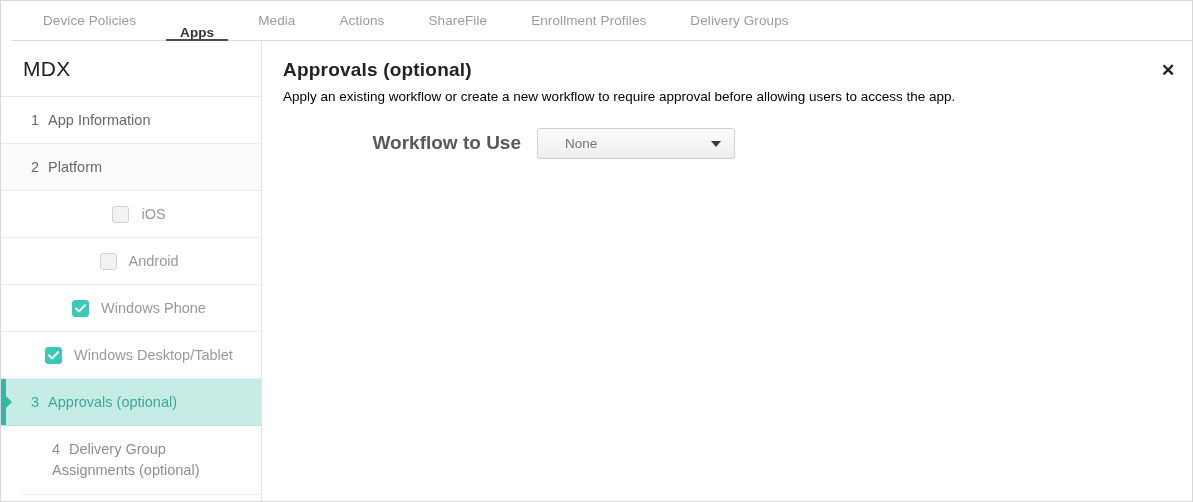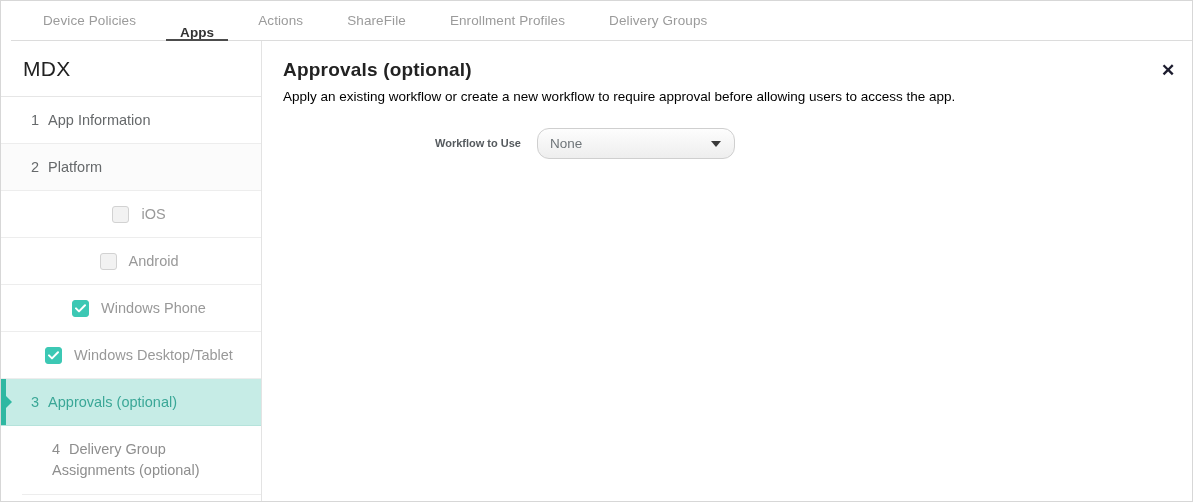--- a/index.html
+++ b/index.html
@@ -198,39 +198,39 @@
   }
   .form-row {
     display: flex;
     align-items: center;
   }
   .form-label {
     width: 254px;
     text-align: right;
     padding-right: 16px;
     box-sizing: border-box;
-    font-size: 11px;
+    font-size: 19px;
     font-weight: bold;
     color: #555a5e;
   }
   .select-wrap {
     position: relative;
     width: 198px;
     height: 31px;
   }
   .select-box {
     width: 100%;
     height: 100%;
     box-sizing: border-box;
     border: 1px solid #cfcfcf;
-    border-radius: 12px;
+    border-radius: 3px;
     background: linear-gradient(#fdfdfd, #eeeeee);
     display: flex;
     align-items: center;
-    padding-left: 12px;
+    padding-left: 27px;
     font-size: 13.5px;
     color: #6f7579;
     cursor: pointer;
   }
   .caret {
     position: absolute;
     right: 14px;
     top: 50%;
     margin-top: -2px;
     width: 0;
@@ -265,20 +265,23 @@
 <div id="app">
 
   <div class="tabbar">
     <div class="tab">
       <span>Device Policies</span>
     </div>
     <div class="tab active">
       <span>Apps</span>
     </div>
     <div class="tab">
+      <span>Media</span>
+    </div>
+    <div class="tab">
       <span>Actions</span>
     </div>
     <div class="tab">
       <span>ShareFile</span>
     </div>
     <div class="tab">
       <span>Enrollment Profiles</span>
     </div>
     <div class="tab">
       <span>Delivery Groups</span>

